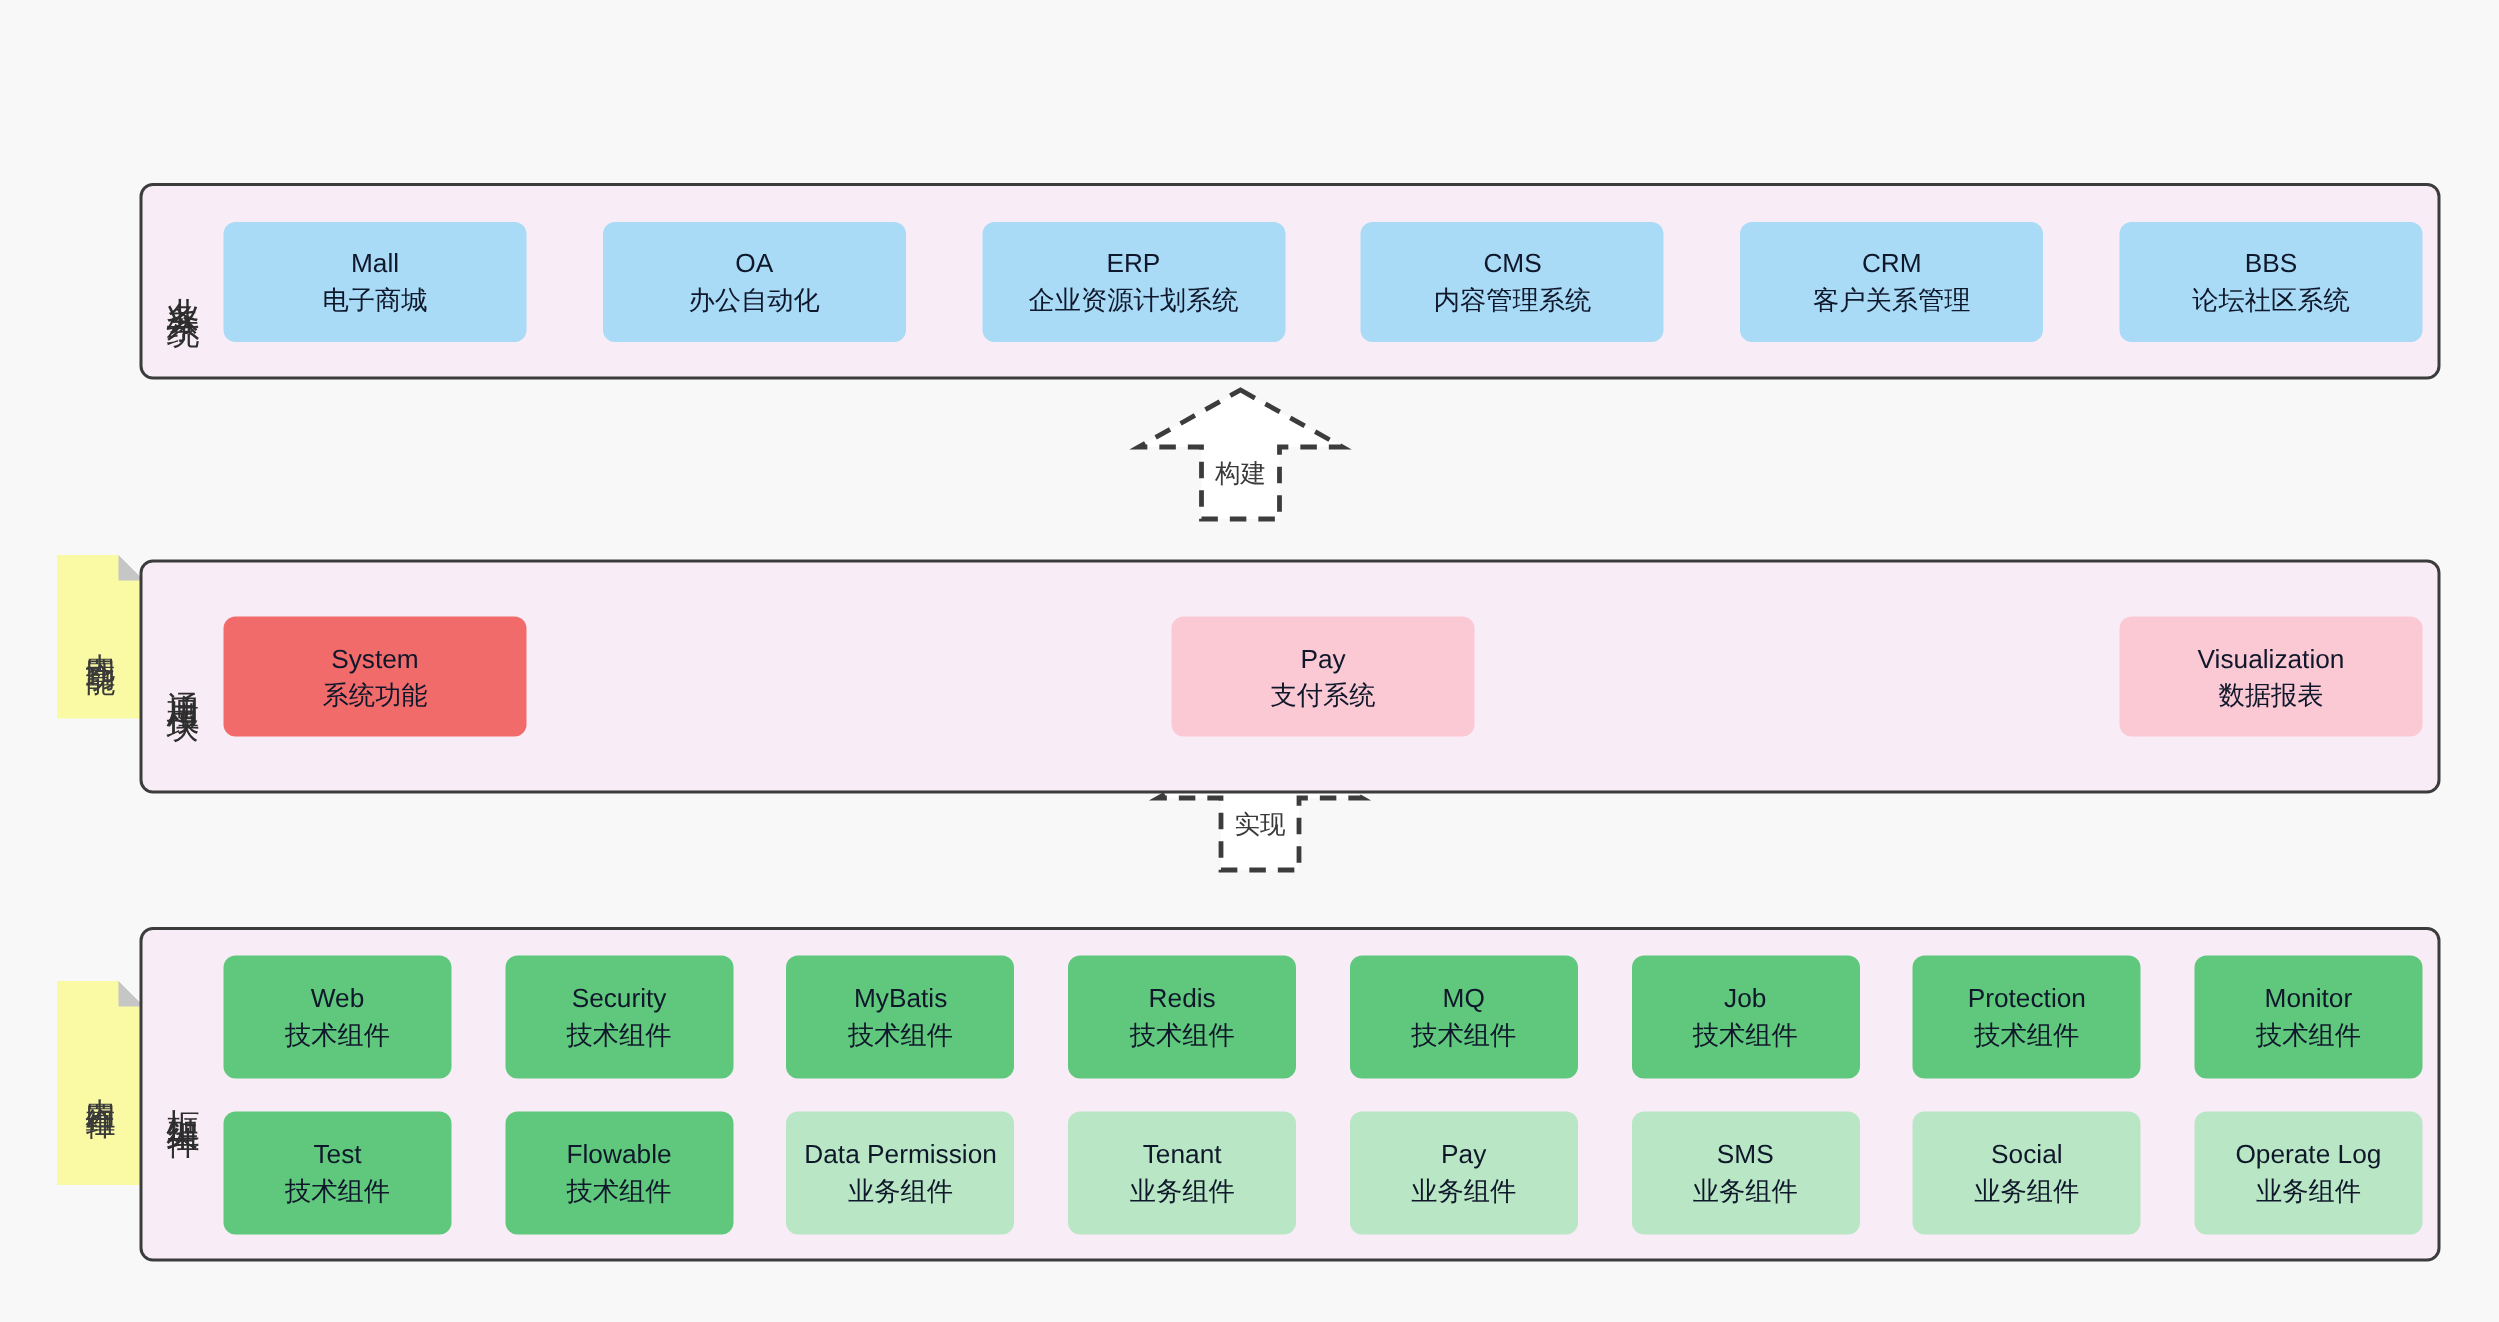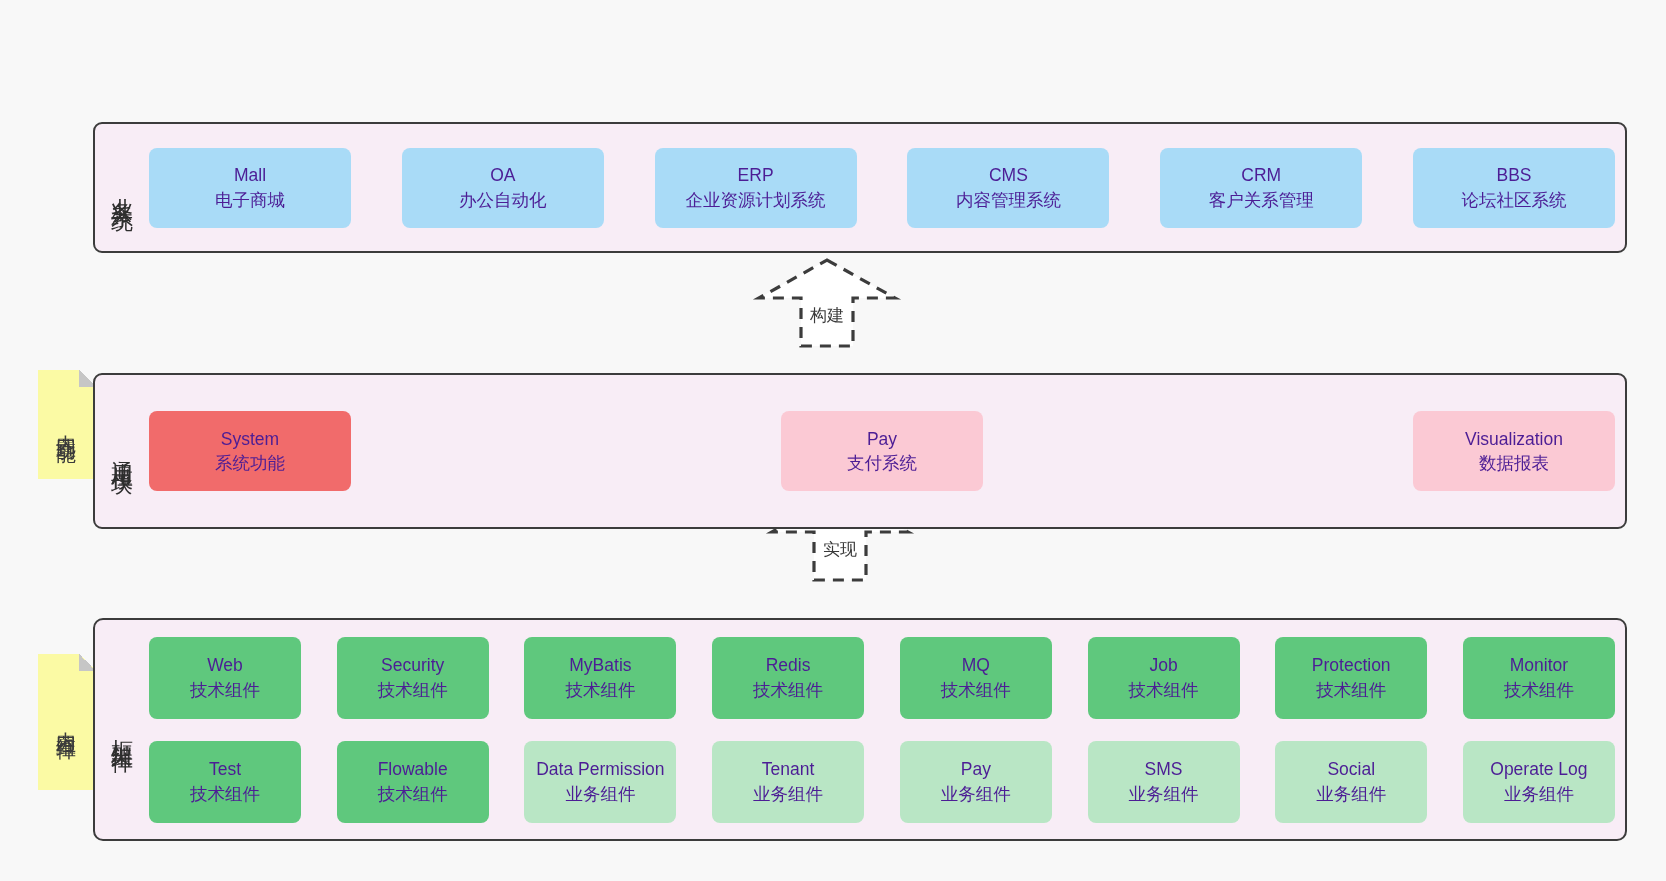--- a/index.html
+++ b/index.html
@@ -11,21 +11,21 @@
   .stage{position:relative;width:1666px;height:881px;}
 
   
   .panel{
     position:absolute;left:93px;width:1534px;box-sizing:border-box;
     background:#f8edf6;border:2px solid #3c3c3c;border-radius:9px;
     display:flex;align-items:stretch;z-index:2;
   }
   #panel-business{top:122px;height:131px;}
   #panel-common{top:373px;height:156px;}
-  #panel-framework{top:618px;height:223px;border-radius:10px;}
+  #panel-framework{top:618px;height:223px;}
 
   .v-label{
     width:54px;display:flex;align-items:center;justify-content:center;
     writing-mode:vertical-rl;text-orientation:upright;
     font-size:22px;letter-spacing:4px;color:#2e2e2e;
     flex:0 0 54px;
   }
   .panel-content{
     flex:1;display:flex;align-items:center;justify-content:space-between;
     padding:0 10px 0 0;
@@ -34,21 +34,21 @@
     flex-direction:column;justify-content:center;gap:22px;
   }
   .row8{
     width:100%;display:flex;align-items:center;justify-content:space-between;
   }
 
   
   .box{
     height:80px;border-radius:8px;box-sizing:border-box;
     display:flex;flex-direction:column;align-items:center;justify-content:center;
-    text-align:center;font-size:17.5px;line-height:1.38;color:#4c1d95;
+    text-align:center;font-size:17.5px;line-height:1.38;color:#0f172a;
     padding:4px 10px;
   }
   .w6{width:202px;}
   .w8{width:152px;height:82px;padding:2px 8px;}
   .blue{background:#a9dbf7;}
   .red{background:#f16b6b;}
   .pink{background:#fbc9d4;}
   .green{background:#5fc87d;}
   .lightgreen{background:#b9e6c5;}
 

